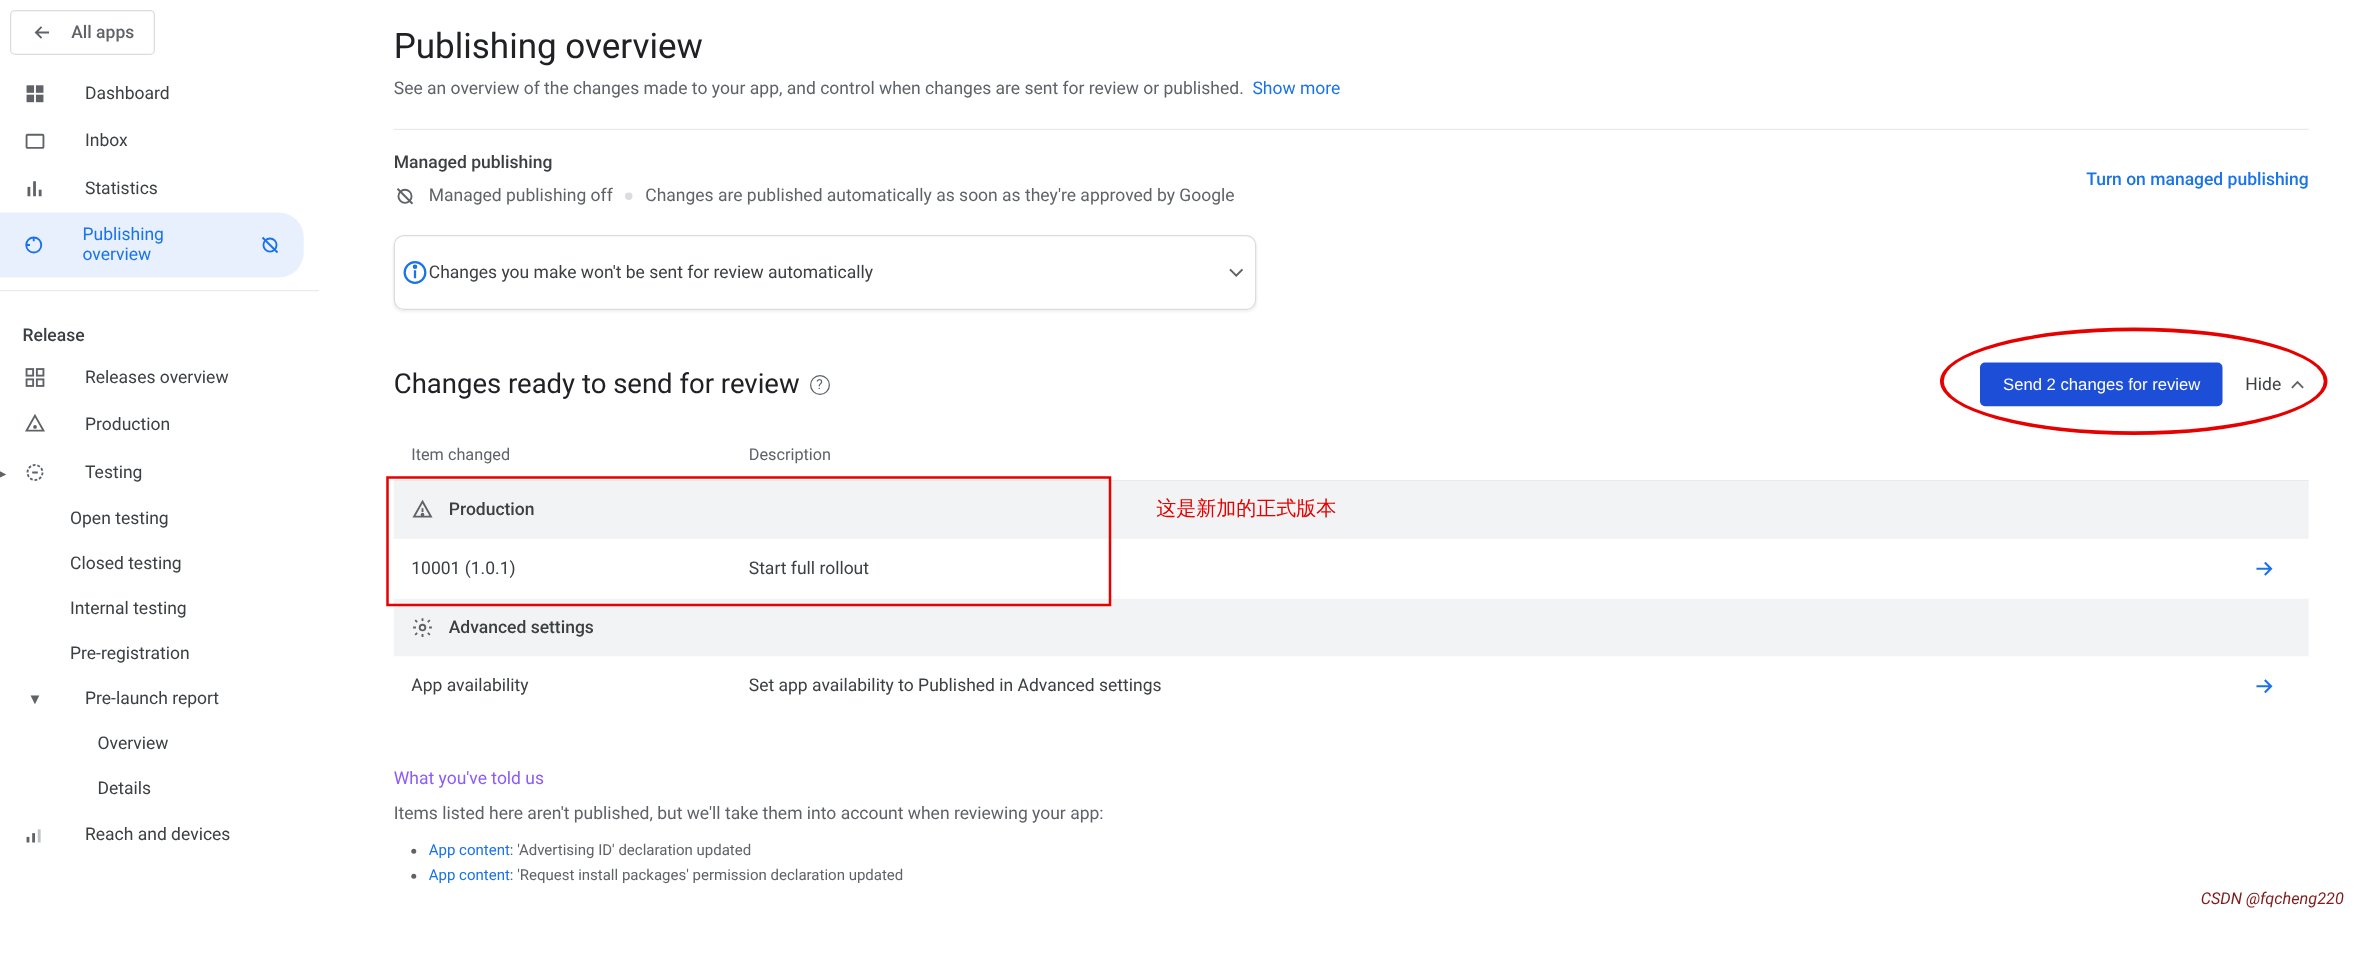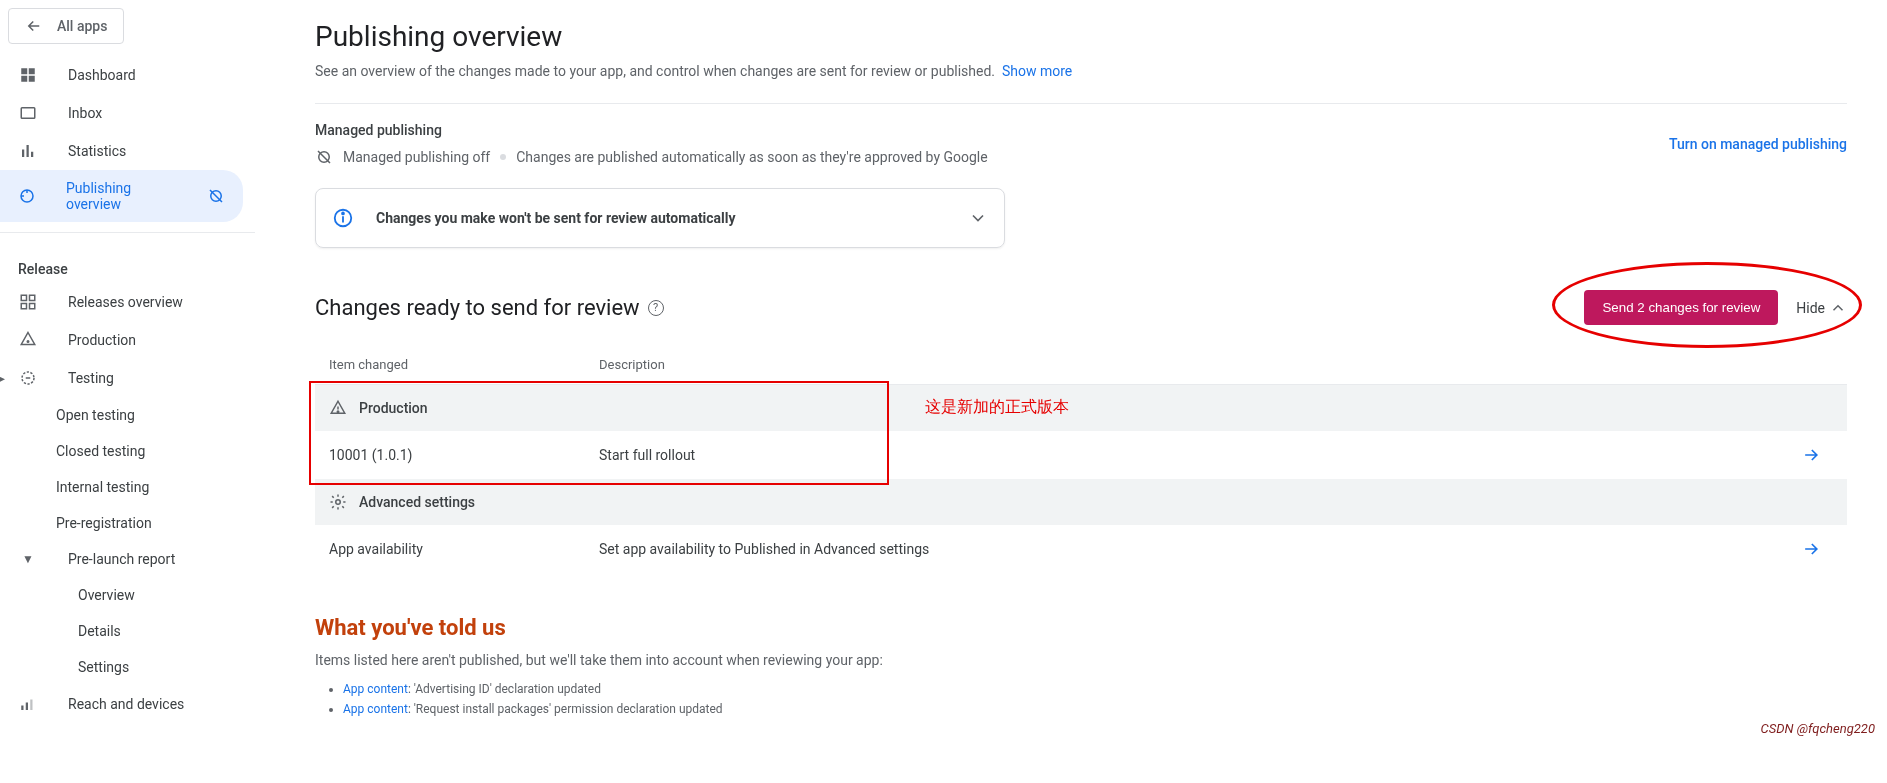--- a/index.html
+++ b/index.html
@@ -23,41 +23,41 @@
   h1.page-title { font-size: 28px; font-weight: 400; color: #202124; margin-bottom: 10px; }
   .subtitle { color: #5f6368; font-size: 14px; }
   .link { color: #1a73e8; cursor:pointer; }
   .hr { border-top: 1px solid #e8eaed; margin: 24px 0 18px 0; }
 
   .mp-row { display:flex; justify-content:space-between; align-items:center; }
   .mp-title { font-weight:500; color:#3c4043; margin-bottom:10px; }
   .mp-status { display:flex; align-items:center; gap:10px; color:#5f6368; }
   .mp-status .dot { width:6px; height:6px; border-radius:50%; background:#dadce0; }
 
-  .info-card { border:1px solid #dadce0; border-radius:8px; padding:18px 16px; display:flex; align-items:center; gap:22px; margin-top:22px; max-width:690px; box-shadow: 0 1px 2px rgba(60,64,67,.08); font-weight: bold; }
+  .info-card { border:1px solid #dadce0; border-radius:8px; padding:18px 5px; display:flex; align-items:center; margin-top:22px; max-width:690px; box-shadow: 0 1px 2px rgba(60,64,67,.08); }
   .info-card .chev { margin-left:auto; color:#5f6368; }
 
   .changes-header { display:flex; align-items:center; margin-top:42px; }
   h2.section-h { font-size:22px; font-weight:400; color:#202124; display:flex; align-items:center; gap:8px; }
   .help-ico { width:16px; height:16px; border:1.4px solid #5f6368; border-radius:50%; display:inline-flex; align-items:center; justify-content:center; font-size:11px; color:#5f6368; }
   .right-actions { margin-left:auto; display:flex; align-items:center; gap:18px; position:relative; }
-  .btn-primary { background:#be185d; color:#fff; border:none; border-radius:4px; padding:10px 18px; font-weight:500; cursor:pointer; }
+  .btn-primary { background:#1d4ed8; color:#fff; border:none; border-radius:4px; padding:10px 18px; font-weight:500; cursor:pointer; }
   .hide-btn { display:flex; align-items:center; gap:4px; color:#3c4043; cursor:pointer; }
   .red-oval { position:absolute; border:3px solid #e60000; border-radius:50%; width:310px; height:86px; left:-32px; top:-28px; pointer-events:none; }
 
   table.changes { width:100%; border-collapse:collapse; margin-top:20px; }
   .changes th { text-align:left; font-weight:400; color:#5f6368; font-size:13px; padding:12px 14px; border-bottom:1px solid #e8eaed; }
   .changes td { padding:14px; font-size:14px; }
   .group-row td { background:#f1f3f4; font-weight:500; }
   .group-row .grp-inner { display:flex; align-items:center; gap:12px; }
   .arrow-cell { text-align:right; color:#1a73e8; }
   .red-box { position:absolute; border:2px solid #e60000; pointer-events:none; }
   .annot { position:absolute; color:#e60000; font-family: "SimSun", serif; font-size:16px; pointer-events:none; }
 
-  h3.told { font-size:22px; font-weight:700; color:#c2410c; margin-top:42px; }
+  h3.told { font-size:14px; font-weight:400; color:#8b5cf6; margin-top:42px; }
   .told-sub { color:#5f6368; margin-top:12px; }
   ul.told-list { margin-top:14px; padding-left:28px; color:#5f6368; }
   ul.told-list li { margin-bottom:6px; font-size:12px; list-style: disc; }
   ul.told-list li::marker { color:#5f6368; }
 
   .watermark { position:absolute; right:12px; bottom:6px; color:#7f1d1d; font-size:13px; font-style:italic; }
 
   svg { display:block; }
 </style>
 </head>
@@ -167,23 +167,20 @@
       </div>
     <div class="nav-item">
       <span class="ico" style="font-size:12px;color:#5f6368;">▼</span>
       <span>Pre-launch report</span>
     </div>
     <div class="nav-sub nav-sub2">
         <span>Overview</span>
       </div>
     <div class="nav-sub nav-sub2">
         <span>Details</span>
-      </div>
-    <div class="nav-sub nav-sub2">
-        <span>Settings</span>
       </div>
     <div class="nav-item">
       <span class="ico">
         <svg width="18" height="18" viewBox="0 0 24 24" fill="#5f6368">
             <rect x="3" y="14" width="3" height="6"></rect>
             <rect x="9" y="10" width="3" height="10"></rect>
             <rect x="15" y="6" width="3" height="14" opacity="0.4"></rect>
           </svg>
       </span>
       <span>Reach and devices</span>

